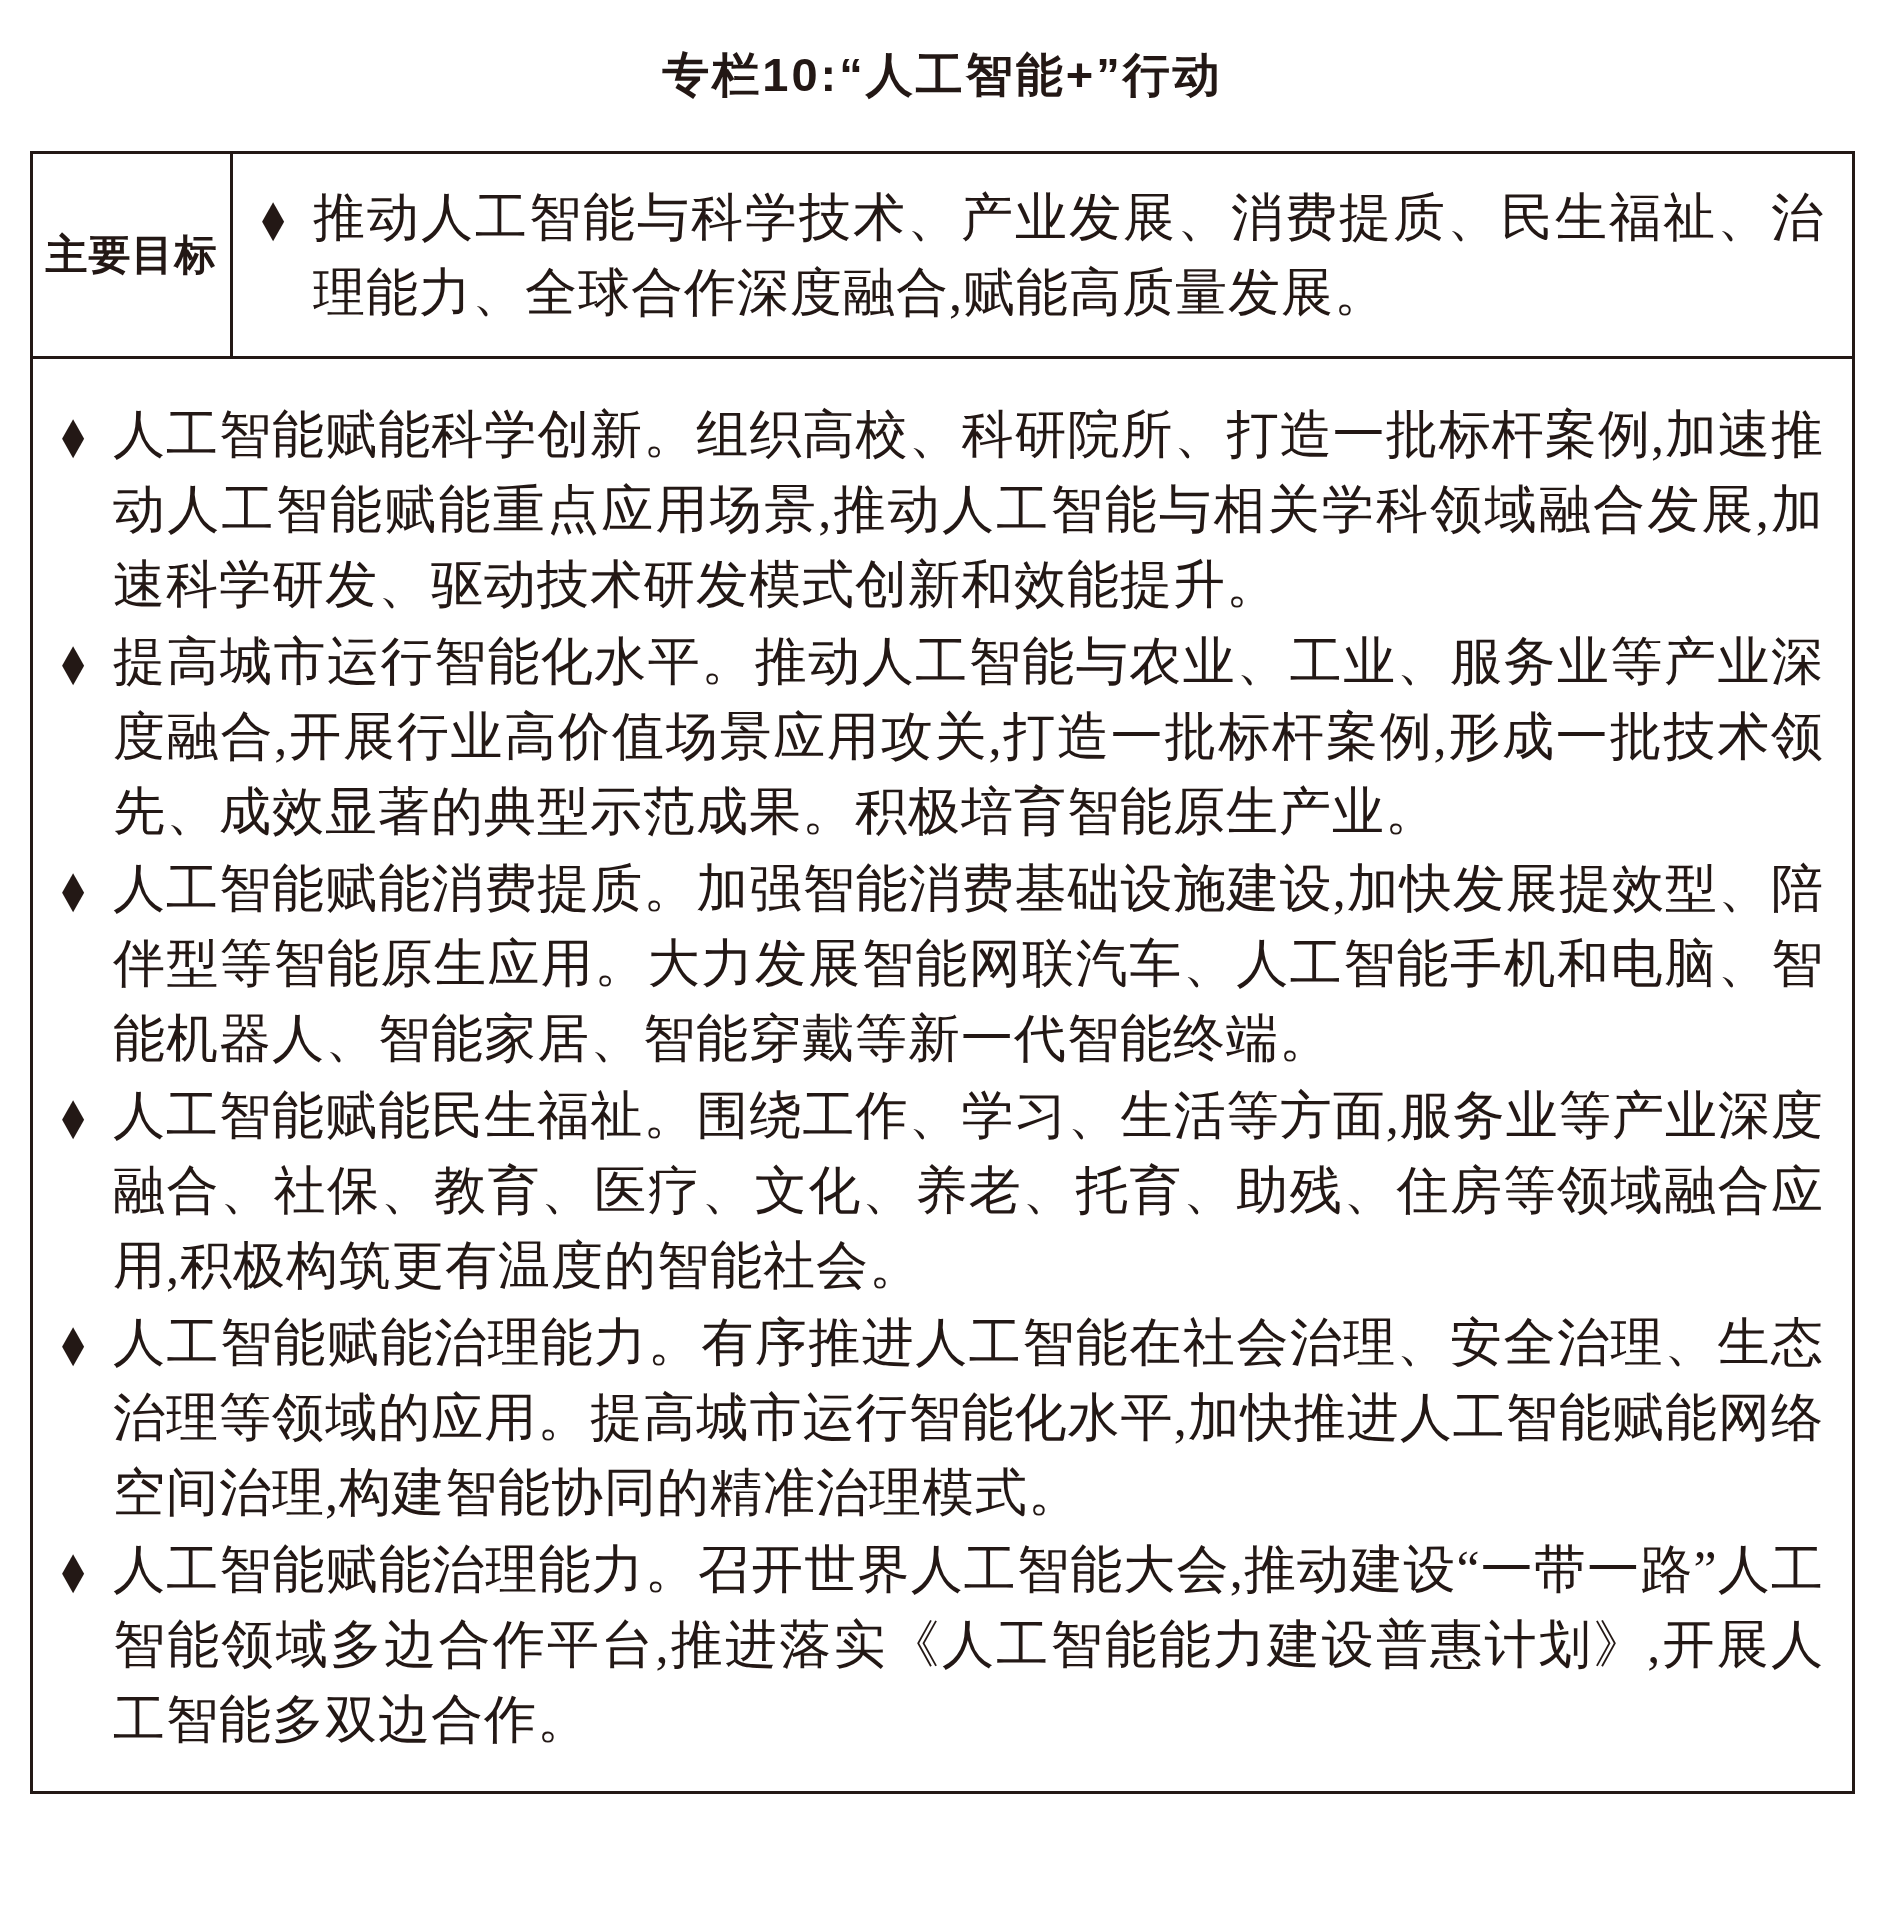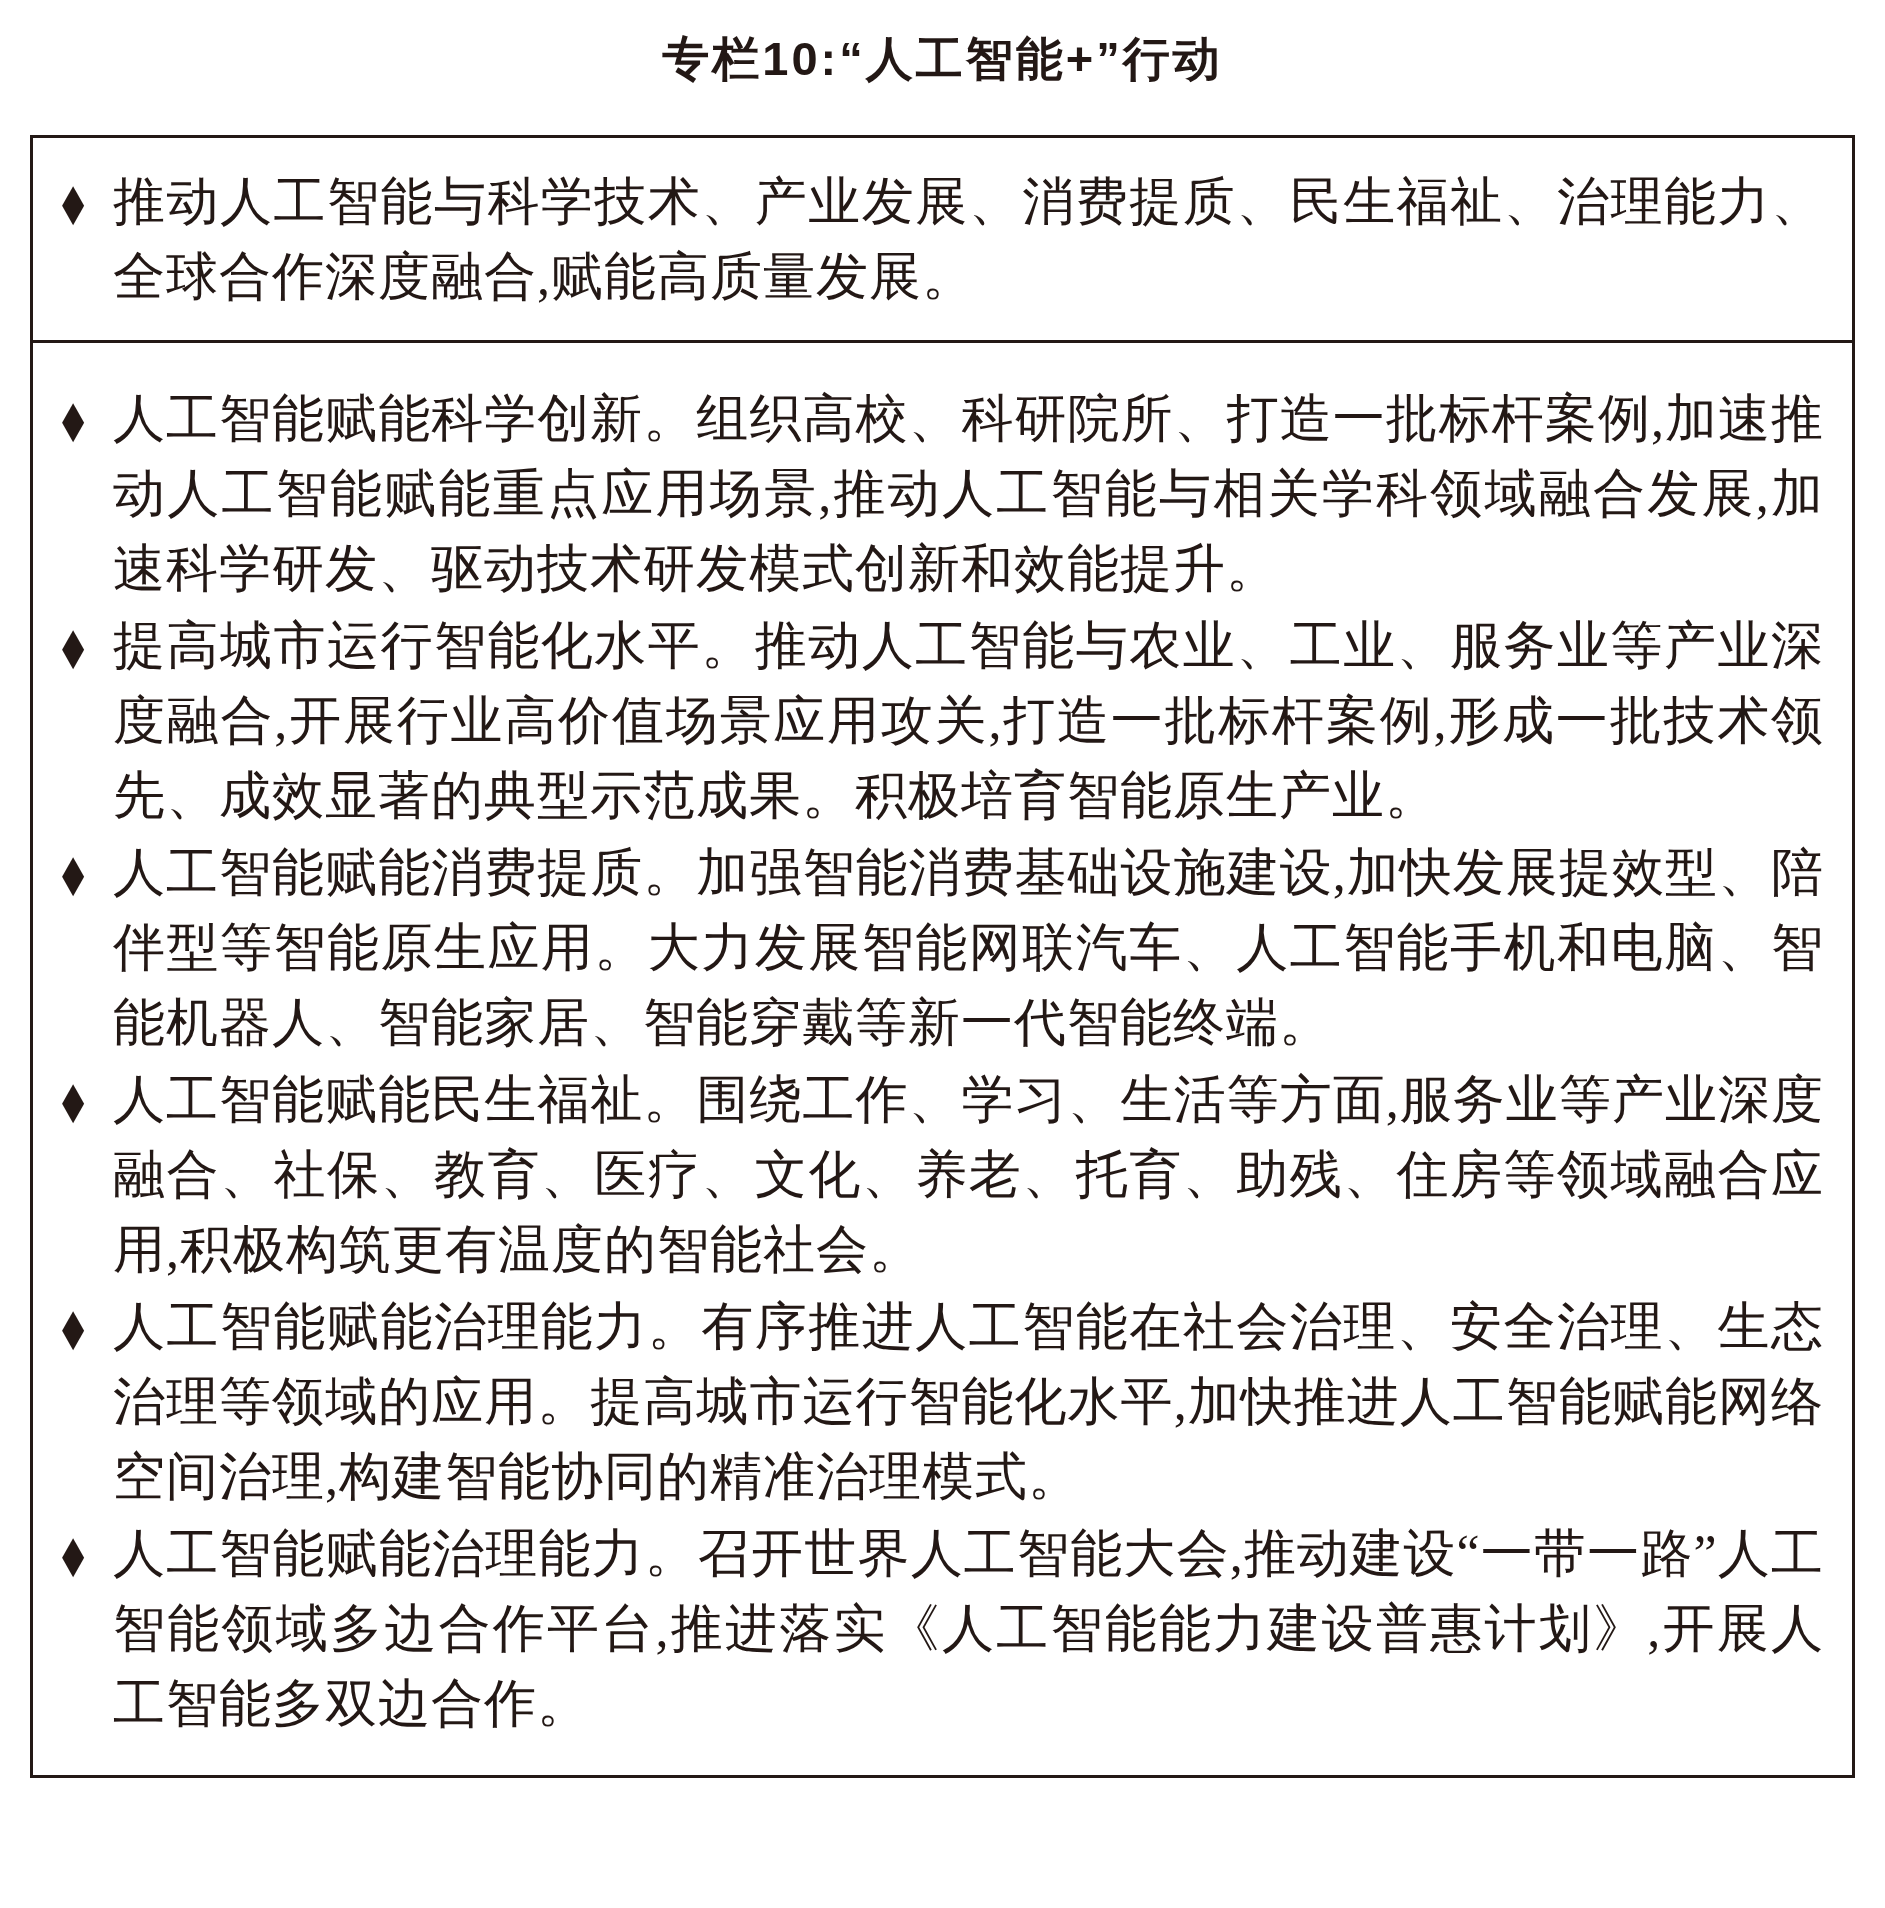--- a/index.html
+++ b/index.html
@@ -13,21 +13,21 @@
     color: #231815;
     font-family: "Liberation Serif", "DejaVu Serif", serif;
     box-sizing: border-box;
   }
   .page-title {
     text-align: center;
     font-family: "Liberation Sans", "DejaVu Sans", sans-serif;
     font-weight: bold;
     font-size: 47px;
     letter-spacing: 3px;
-    padding-top: 28px;
+    padding-top: 44px;
     color: #231815;
   }
   .box-table {
     margin: 44px 30px 0 30px;
     border: 3px solid #231815;
   }
   .box-row {
     display: flex;
     align-items: stretch;
   }
@@ -89,20 +89,21 @@
   }
 </style>
 </head>
 <body>
 
 <div class="page-title">专栏10:“人工智能+”行动</div>
 
 <div class="box-table">
 
   <div class="box-row row-goals">
+    <div class="label-cell">主要目标</div>
     <div class="content-cell">
       <div class="bullet-item">
         <span class="bullet-marker">◆</span>
         <span class="bullet-text">推动人工智能与科学技术、产业发展、消费提质、民生福祉、治理能力、全球合作深度融合,赋能高质量发展。</span>
       </div>
     </div>
   </div>
 
   <div class="box-row row-measures">
     <div class="content-cell">

